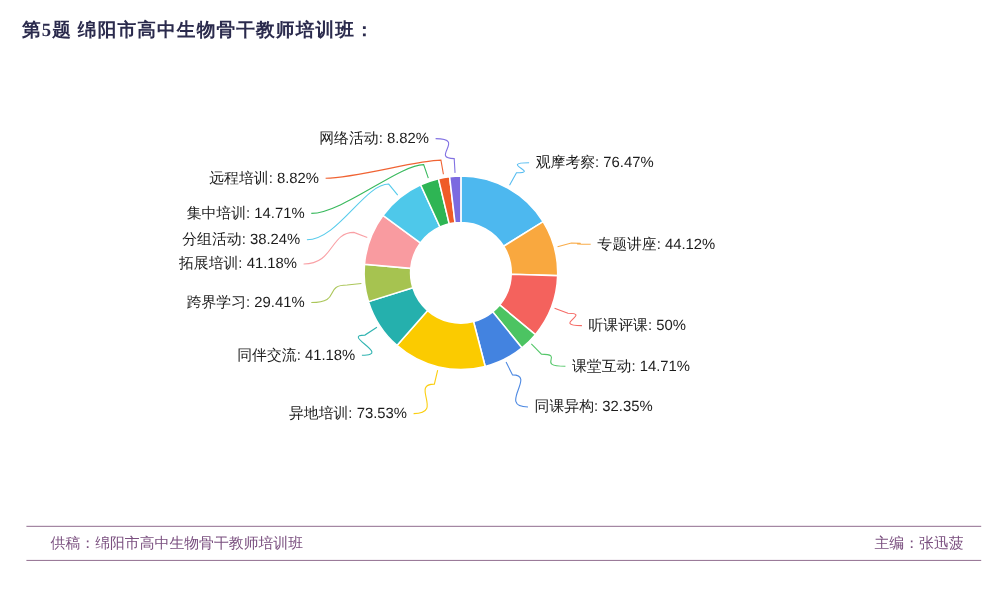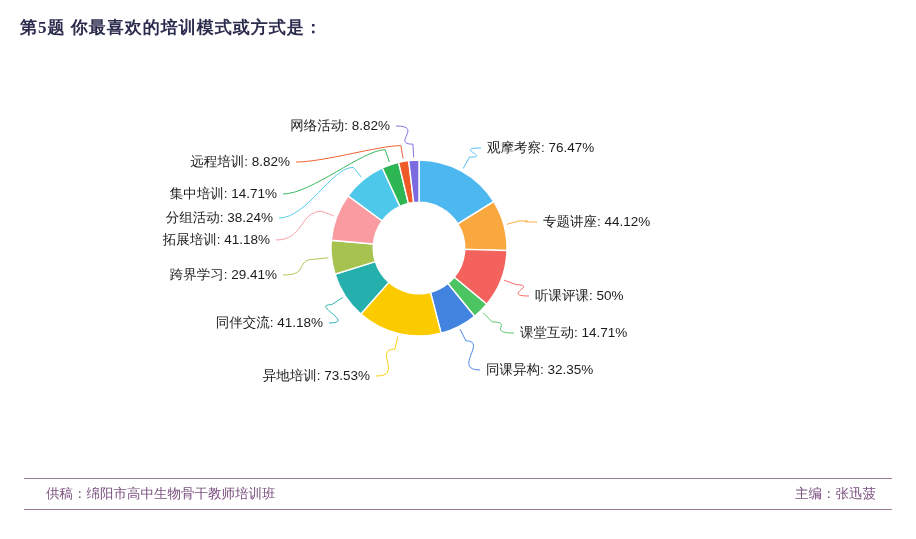--- a/index.html
+++ b/index.html
@@ -84,21 +84,21 @@
     font-size: 13.5px;
     color: #7a4f7f;
     font-family: "Liberation Sans", "DejaVu Sans", sans-serif;
   }
 </style>
 </head>
 <body>
 
 <div class="page">
 
-  <div class="title">第5题  你最喜欢的培训模式或方式是：</div>
+  <div class="title">第5题  绵阳市高中生物骨干教师培训班：</div>
 
   <div class="chart-area">
     <svg class="chart-svg" id="donut-svg" width="916" height="390" viewBox="0 0 916 390" xmlns="http://www.w3.org/2000/svg">
       <g id="slices">
           <path d="M 419 90 A 88 88 0 0 1 493.73781935839776 131.54294071347707 L 457.8636660663668 153.8423291710081 A 45.760000000000005 45.760000000000005 0 0 0 419 132.24 Z" fill="#4db8ef" stroke="#ffffff" stroke-width="1.4"></path>
           <path d="M 493.73781935839776 131.54294071347707 A 88 88 0 0 1 506.9623395693401 180.57426057113668 L 464.7404165760569 179.33861549699108 A 45.760000000000005 45.760000000000005 0 0 0 457.8636660663668 153.8423291710081 Z" fill="#f9a83f" stroke="#ffffff" stroke-width="1.4"></path>
           <path d="M 506.9623395693401 180.57426057113668 A 88 88 0 0 1 486.7190472791108 234.19724758037142 L 454.2139045851376 207.22256874179314 A 45.760000000000005 45.760000000000005 0 0 0 464.7404165760569 179.33861549699108 Z" fill="#f4625d" stroke="#ffffff" stroke-width="1.4"></path>
           <path d="M 486.7190472791108 234.19724758037142 A 88 88 0 0 1 474.5341638770725 246.26387509125493 L 447.8777652160777 213.49721504745256 A 45.760000000000005 45.760000000000005 0 0 0 454.2139045851376 207.22256874179314 Z" fill="#4cc462" stroke="#ffffff" stroke-width="1.4"></path>
           <path d="M 474.5341638770725 246.26387509125493 A 88 88 0 0 1 441.0864097620296 263.1832759632061 L 430.4849330762554 222.29530350086716 A 45.760000000000005 45.760000000000005 0 0 0 447.8777652160777 213.49721504745256 Z" fill="#4383e0" stroke="#ffffff" stroke-width="1.4"></path>
           <path d="M 441.0864097620296 263.1832759632061 A 88 88 0 0 1 360.8458199107675 244.04613037982705 L 388.75982635359907 212.34398779751007 A 45.760000000000005 45.760000000000005 0 0 0 430.4849330762554 222.29530350086716 Z" fill="#fbcb00" stroke="#ffffff" stroke-width="1.4"></path>

